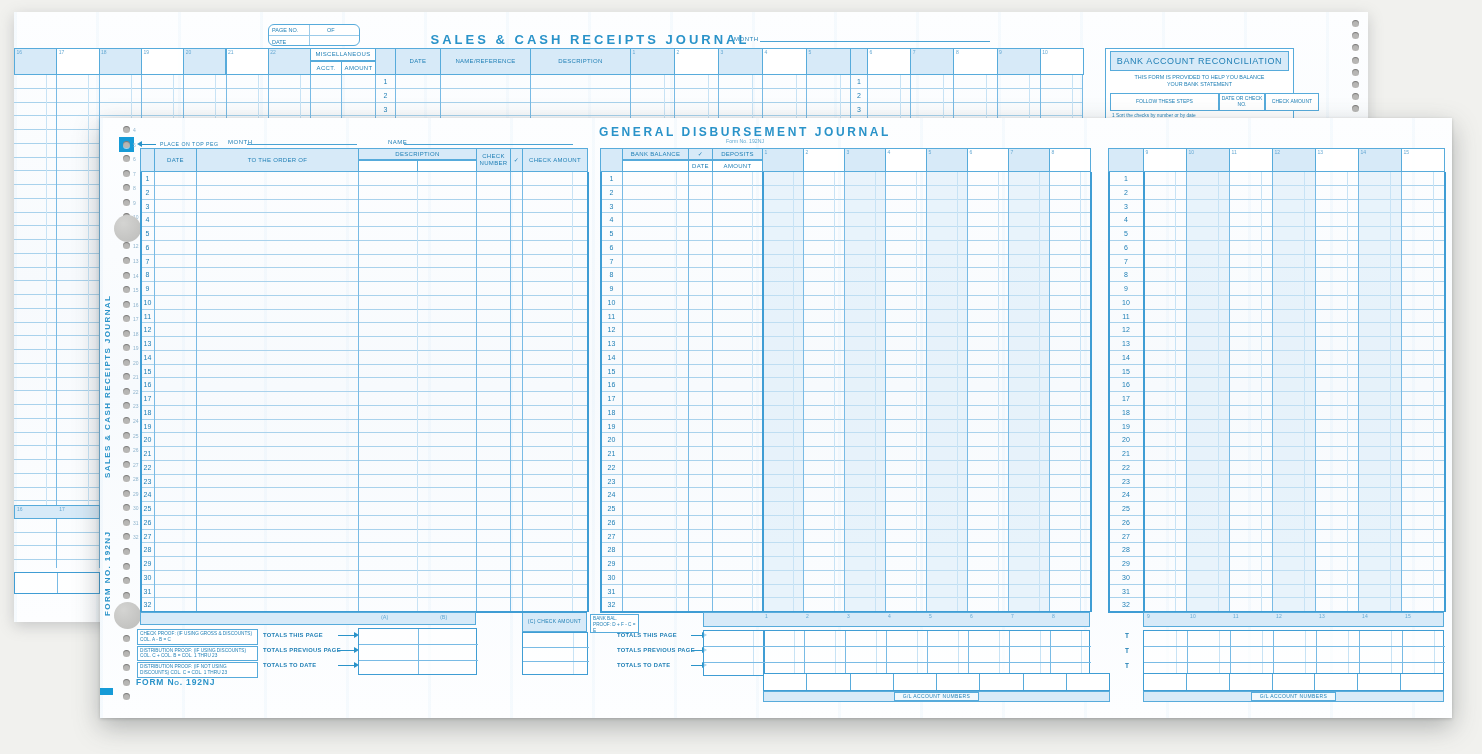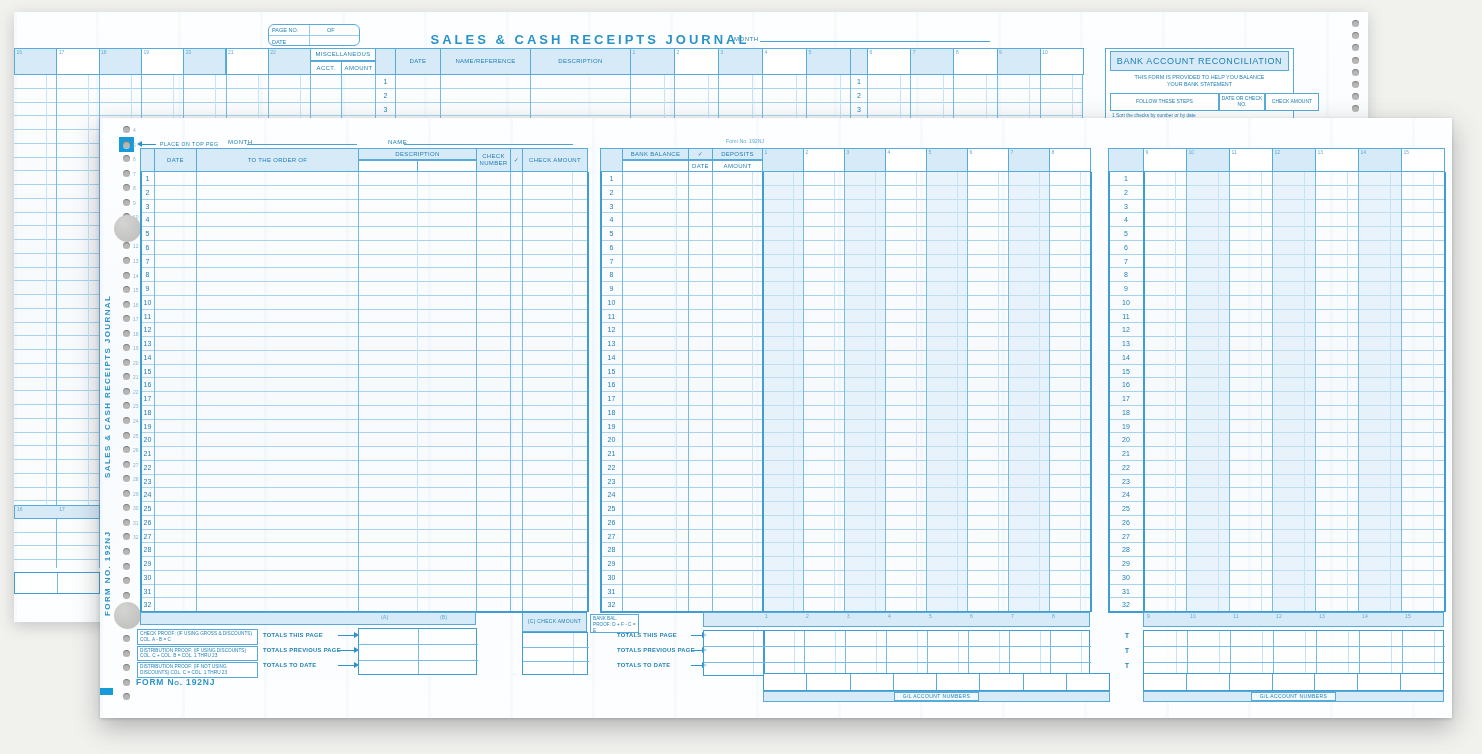--- a/index.html
+++ b/index.html
@@ -231,20 +231,21 @@
   <div class="spine" style="left:3px;top:398px;height:100px">FORM NO. 192NJ</div>
 
   <div class="arrowl" style="left:42px;top:26px;width:14px"></div>
   <span class="toplab" style="left:60px;top:23px;font-size:5.2px">PLACE ON TOP PEG</span>
 
   <span class="toplab" style="left:128px;top:21px">MONTH</span>
   <div class="uline" style="left:147px;top:19px;width:110px;height:8px"></div>
   <span class="toplab" style="left:288px;top:21px">NAME</span>
   <div class="uline" style="left:304px;top:19px;width:169px;height:8px"></div>
 
+  <div class="ftitle">GENERAL DISBURSEMENT JOURNAL</div>
   <div class="fsub">Form No. 192NJ</div>
 
   <div class="hcell" style="left:422px;top:494px;width:65px;height:20px;font-size:5px">(C)  CHECK AMOUNT</div>
   <div class="pbox" style="left:490px;top:496px;width:49px;height:19px;text-transform:none">BANK BAL. PROOF: D + F - C = E</div>
   <div class="formno">FORM No. 192NJ</div>
   <div class="bluemark"></div>
 <div class="pegsq" style="position: absolute; left: 19px; top: 19px; width: 15px; height: 15px;"></div>
     <div class="hole" style="position: absolute; left: 23px; top: 8px; width: 7px; height: 7px;"></div>
     <div class="pegnum" style="position: absolute; left: 33px; top: 9px;">4</div>
     <div class="hole" style="position: absolute; left: 23px; top: 22.55px; width: 7px; height: 7px;"></div>

